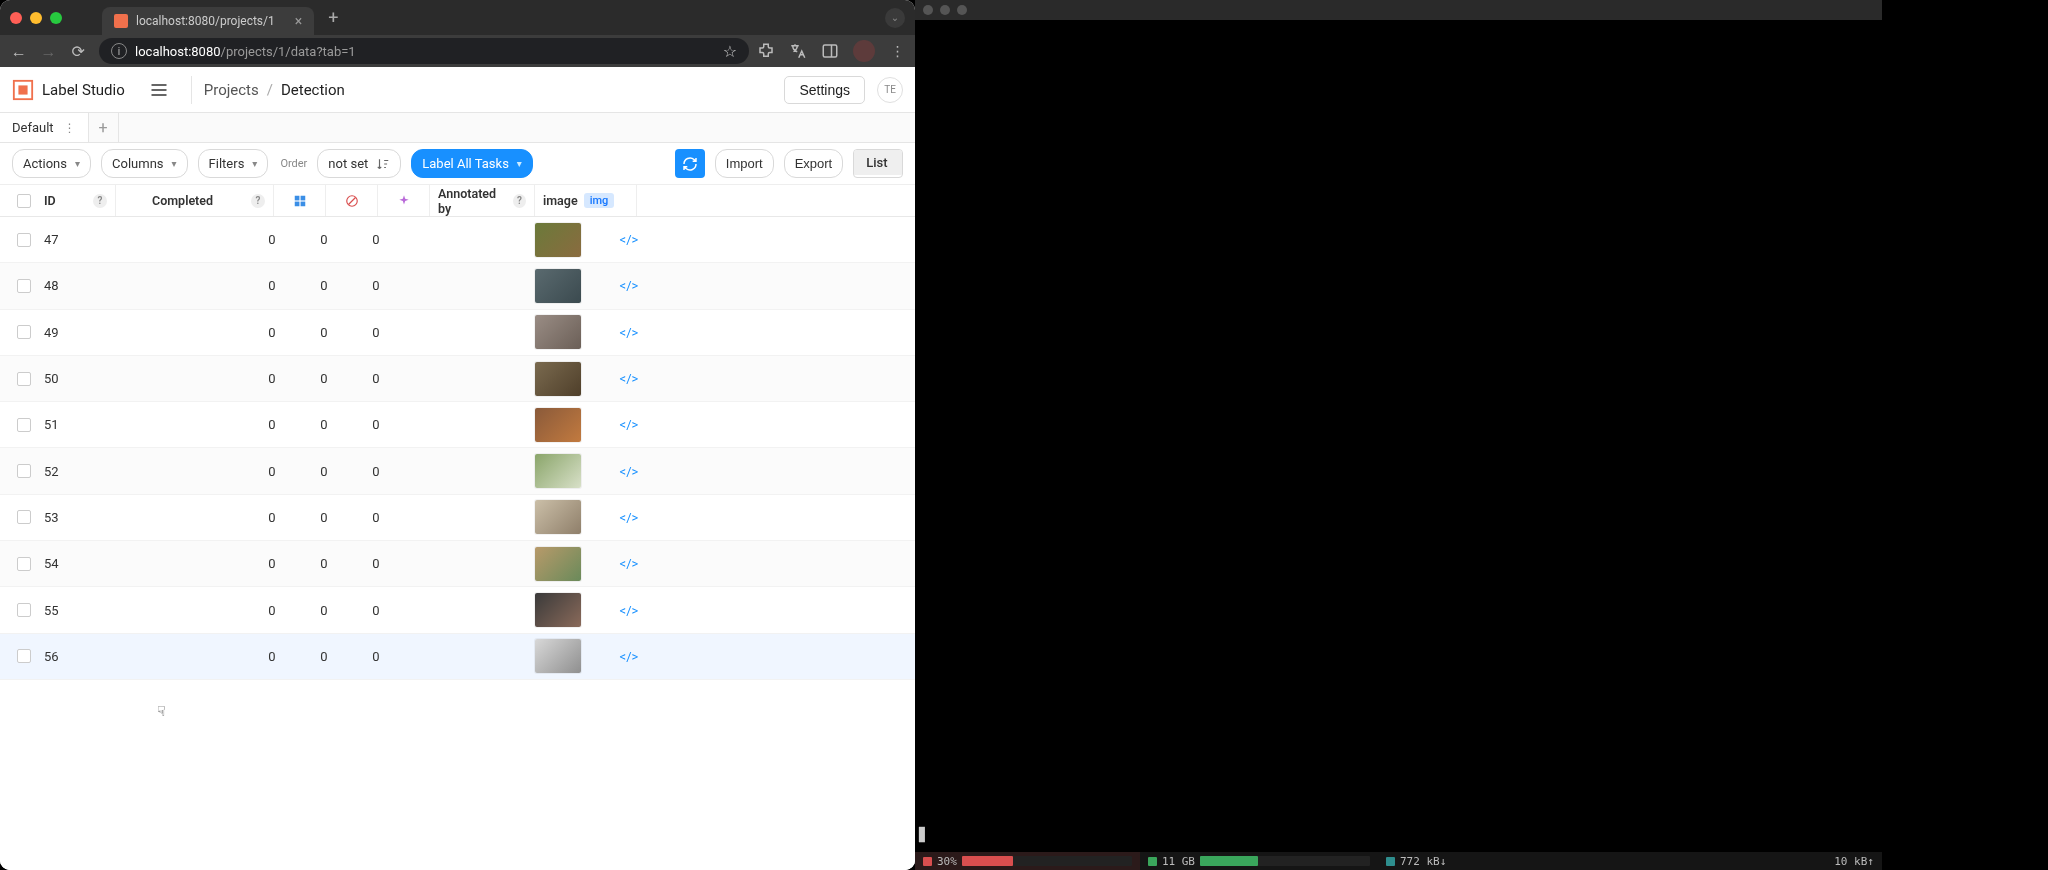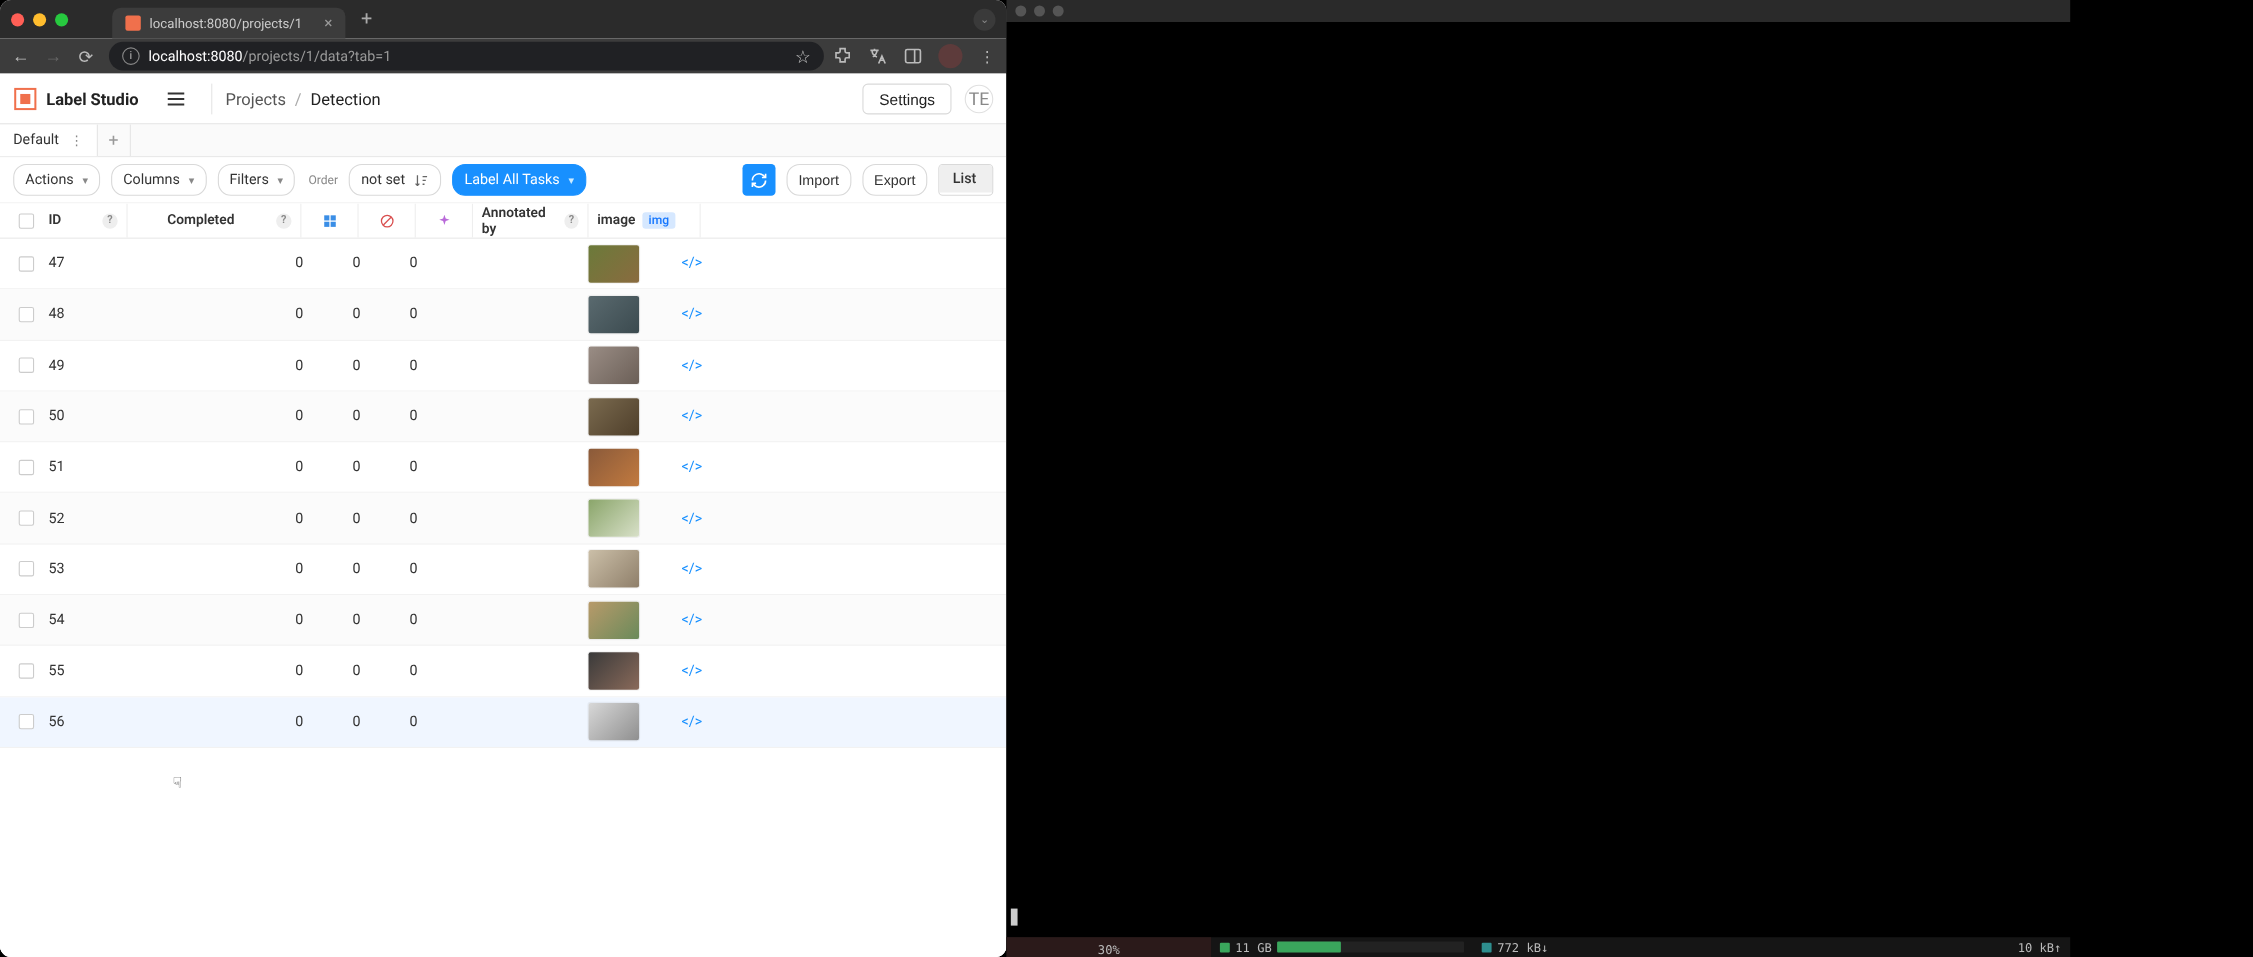--- a/index.html
+++ b/index.html
@@ -26,30 +26,30 @@
   .addr-path { color:#9a9a9a; }
   .addr-right { margin-left:auto; display:flex; gap:14px; color:#bbb; align-items:center;}
   .addr-right .ico { width:18px; height:18px; display:flex; align-items:center; justify-content:center; font-size:14px;}
   .avatar-small { width:22px; height:22px; border-radius:50%; background:#5d3b3b;}
   .kebab { font-size:16px; letter-spacing:1px;}
   
   .app { flex:1; display:flex; flex-direction:column; background:#fff; }
   .app-header { height:46px; border-bottom:1px solid #e5e5e5; display:flex; align-items:center; padding:0 12px; gap:12px; background:#fff; position:relative;}
   .brand { display:flex; align-items:center; gap:8px; }
   .brand-logo { width:22px; height:22px; }
-  .brand-name { font-size:15px; font-weight:700; color:#222;}
+  .brand-name { font-size:15px; font-weight:400; color:#222;}
   .hamburger { width:28px; height:28px; display:flex; align-items:center; justify-content:center; color:#333; margin-left:8px; margin-right:6px;}
   .hamburger svg{width:20px;height:20px;}
   .divider-v { width:1px; height:28px; background:#e5e5e5; }
   .crumbs { display:flex; align-items:center; gap:8px; font-size:15px; color:#555;}
   .crumbs .sep { color:#aaa; }
   .crumbs .cur { color:#222; }
   .hdr-right { margin-left:auto; display:flex; align-items:center; gap:12px;}
   .settings-btn { border:1px solid #d9d9d9; background:#fff; padding:5px 14px; border-radius:5px; font-size:14px; color:#222;}
-  .user-pill { width:26px; height:26px; border-radius:50%; border:1px solid #e0e0e0; display:flex; align-items:center; justify-content:center; font-size:16px; color:#888;}
+  .user-pill { width:26px; height:26px; border-radius:50%; border:1px solid #e0e0e0; display:flex; align-items:center; justify-content:center; font-size:10px; color:#888;}
   
   .tabs-row { height:30px; border-bottom:1px solid #e5e5e5; display:flex; align-items:stretch; background:#fafafa;}
   .view-tab { display:flex; align-items:center; gap:10px; padding:0 12px; border-right:1px solid #e5e5e5; background:#fff; font-size:13px; color:#333;}
   .view-tab .tab-menu { color:#888; font-size:12px;}
   .add-tab { width:30px; display:flex; align-items:center; justify-content:center; color:#999; border-right:1px solid #e5e5e5;}
   .tabs-stats { margin-left:auto; display:flex; align-items:center; gap:14px; padding-right:12px; font-size:11.5px; color:#888;}
   
   .toolbar { height:42px; display:flex; align-items:center; gap:10px; padding:0 12px; border-bottom:1px solid #eee; background:#fff;}
   .btn { display:flex; align-items:center; gap:8px; border:1px solid #d9d9d9; background:#fff; padding:5px 10px; border-radius:12px; font-size:13px; color:#333; height:29px;}
   .btn .chev { font-size:10px; color:#888;}
@@ -90,21 +90,21 @@
   .thumb { width:46px; height:34px; border-radius:2px; background:#888; background-size:cover; box-shadow:0 0 0 1px rgba(0,0,0,.05);}
   .cursor-hand { position:absolute; left:157px; top:518px; font-size:14px; color:#333; z-index:50;}
   
   .right-win { flex:1; height:870px; background:#000; position:relative; display:flex; flex-direction:column;}
   .right-title { height:20px; background:#2a2a2a; display:flex; align-items:center; padding:0 8px; gap:7px;}
   .right-title .d { width:10px; height:10px; border-radius:50%; background:#555;}
   .right-body { flex:1; background:#000; position:relative;}
   .caret { position:absolute; left:4px; bottom:28px; color:#ccc; font-family:monospace; font-size:13px;}
   .statusbar { position:absolute; bottom:0; left:0; right:0; height:18px; background:#151515; display:flex; align-items:center; font-size:11px; font-family:monospace; color:#bbb;}
   .sb-seg { display:flex; align-items:center; gap:5px; padding:0 8px; height:100%;}
-  .sb-seg.cpu { background:#2b1a1a;flex-direction:column;}
+  .sb-seg.cpu { background:#2b1a1a;}
   .sb-seg .sq{width:9px;height:9px;border-radius:1px;}
   .sq.red{background:#d94f4f;} .sq.green{background:#3aa65c;} .sq.teal{background:#2e8e8e;}
   .meter { height:10px; background:#222; border-radius:1px; position:relative;}
   .meter.cpu{width:170px;} .meter.mem{width:170px;}
   .meter .fill{position:absolute;left:0;top:0;bottom:0;border-radius:1px;}
   .sb-right { margin-left:auto;}
   .crumb-link{color:#555;}
 </style>
 </head>
 <body>

